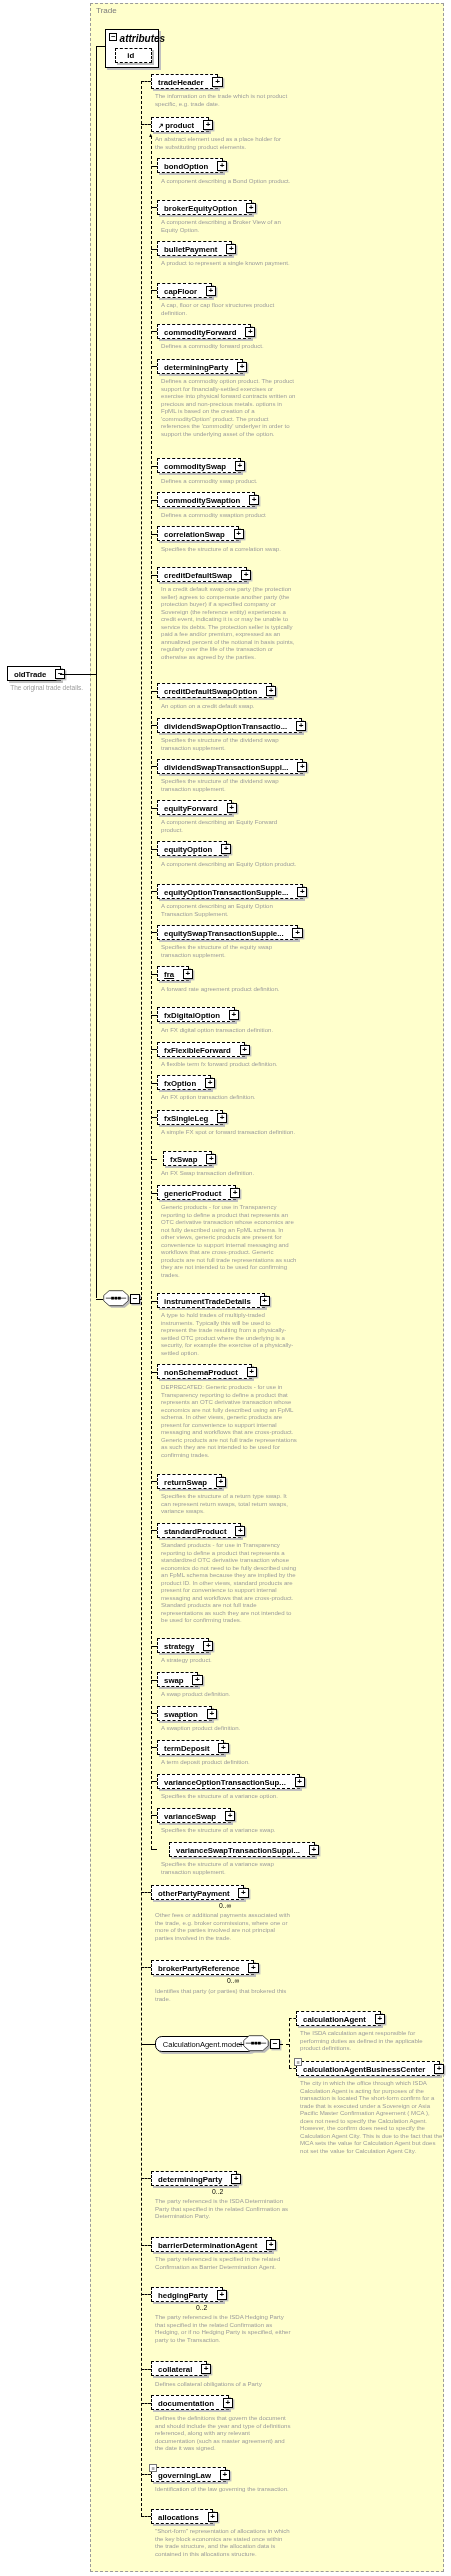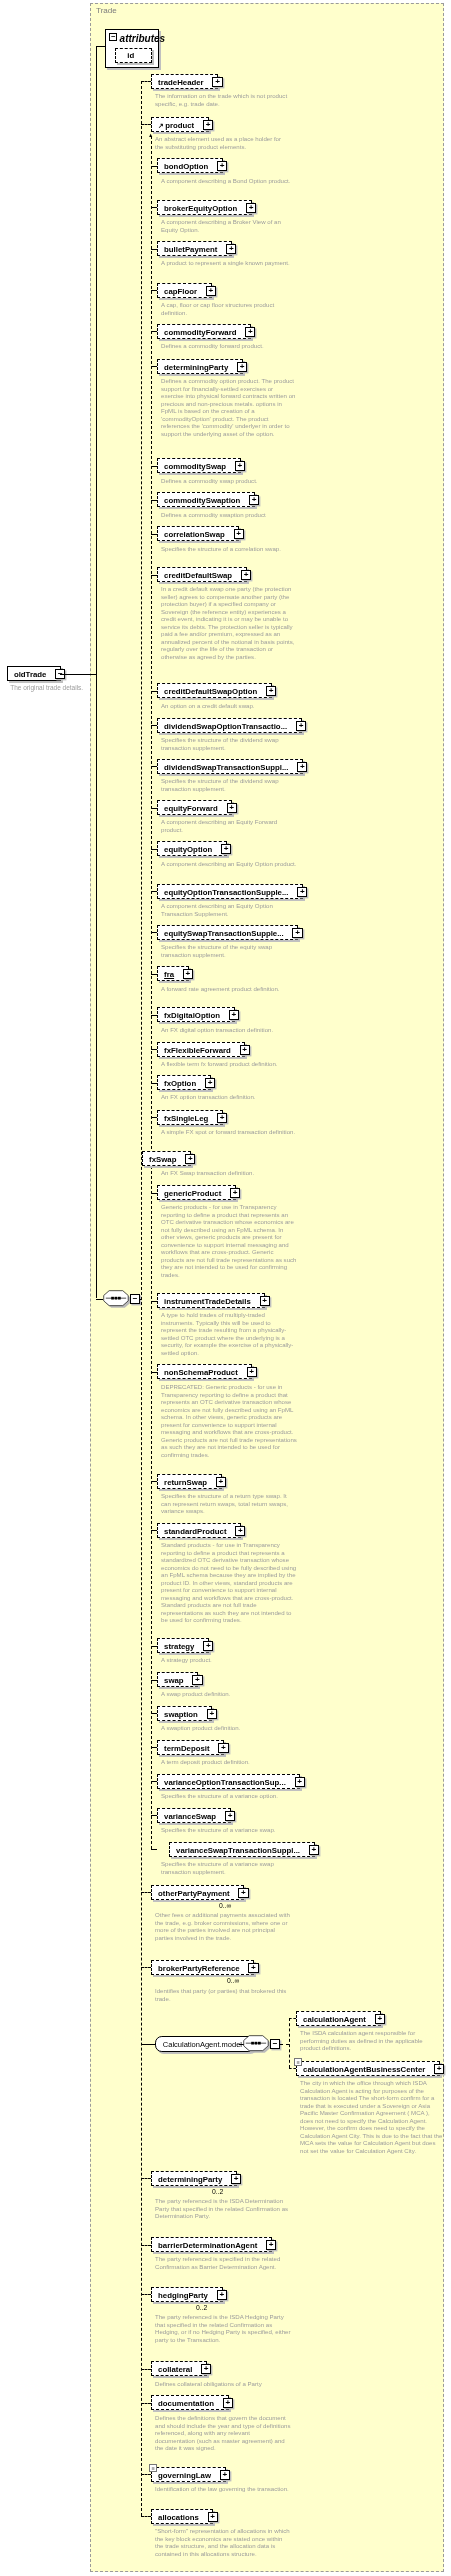--- a/index.html
+++ b/index.html
@@ -156,21 +156,21 @@
       <div class="hdash" style="left: 151px; top: 1049px; width: 6.1px;"></div>
       <div class="ebox" style="left: 157px; top: 1042px;"><span class="lbl">fxFlexibleForward</span><span class="toggle inbox">+</span></div>
       <div class="desc" style="left: 161px; top: 1060px; width: 136px;">A flexible term fx forward product definition.</div>
       <div class="hdash" style="left: 151px; top: 1083px; width: 6.1px;"></div>
       <div class="ebox" style="left: 157px; top: 1075px;"><span class="lbl">fxOption</span><span class="toggle inbox">+</span></div>
       <div class="desc" style="left: 161px; top: 1093px; width: 136px;">An FX option transaction definition.</div>
       <div class="hdash" style="left: 151px; top: 1117px; width: 6.1px;"></div>
       <div class="ebox" style="left: 157px; top: 1110px;"><span class="lbl">fxSingleLeg</span><span class="toggle inbox">+</span></div>
       <div class="desc" style="left: 161px; top: 1128px; width: 136px;">A simple FX spot or forward transaction definition.</div>
       <div class="hdash" style="left: 151px; top: 1159px; width: 6.1px;"></div>
-      <div class="ebox" style="left: 142px; top: 1151px;"><span class="lbl">fxSwap</span><span class="toggle inbox">+</span></div>
+      <div class="ebox" style="left: 163px; top: 1151px;"><span class="lbl">fxSwap</span><span class="toggle inbox">+</span></div>
       <div class="desc" style="left: 161px; top: 1169px; width: 136px;">An FX Swap transaction definition.</div>
       <div class="hdash" style="left: 151px; top: 1193px; width: 6.1px;"></div>
       <div class="ebox" style="left: 157px; top: 1185px;"><span class="lbl">genericProduct</span><span class="toggle inbox">+</span></div>
       <div class="desc" style="left: 161px; top: 1203px; width: 136px;">Generic products - for use in Transparency reporting to define a product that represents an OTC derivative transaction whose economics are not fully described using an FpML schema. In other views, generic products are present for convenience to support internal messaging and workflows that are cross-product. Generic products are not full trade representations as such they are not intended to be used for confirming trades.</div>
       <div class="hdash" style="left: 151px; top: 1301px; width: 6.1px;"></div>
       <div class="ebox" style="left: 157px; top: 1293px;"><span class="lbl">instrumentTradeDetails</span><span class="toggle inbox">+</span></div>
       <div class="desc" style="left: 161px; top: 1311px; width: 136px;">A type to hold trades of multiply-traded instruments. Typically this will be used to represent the trade resulting from a physically-settled OTC product where the underlying is a security, for example the exercise of a physically-settled option.</div>
       <div class="hdash" style="left: 151px; top: 1372px; width: 6.1px;"></div>
       <div class="ebox" style="left: 157px; top: 1364px;"><span class="lbl">nonSchemaProduct</span><span class="toggle inbox">+</span></div>
       <div class="desc" style="left: 161px; top: 1383px; width: 136px;">DEPRECATED: Generic products - for use in Transparency reporting to define a product that represents an OTC derivative transaction whose economics are not fully described using an FpML schema. In other views, generic products are present for convenience to support internal messaging and workflows that are cross-product. Generic products are not full trade representations as such they are not intended to be used for confirming trades.</div>

